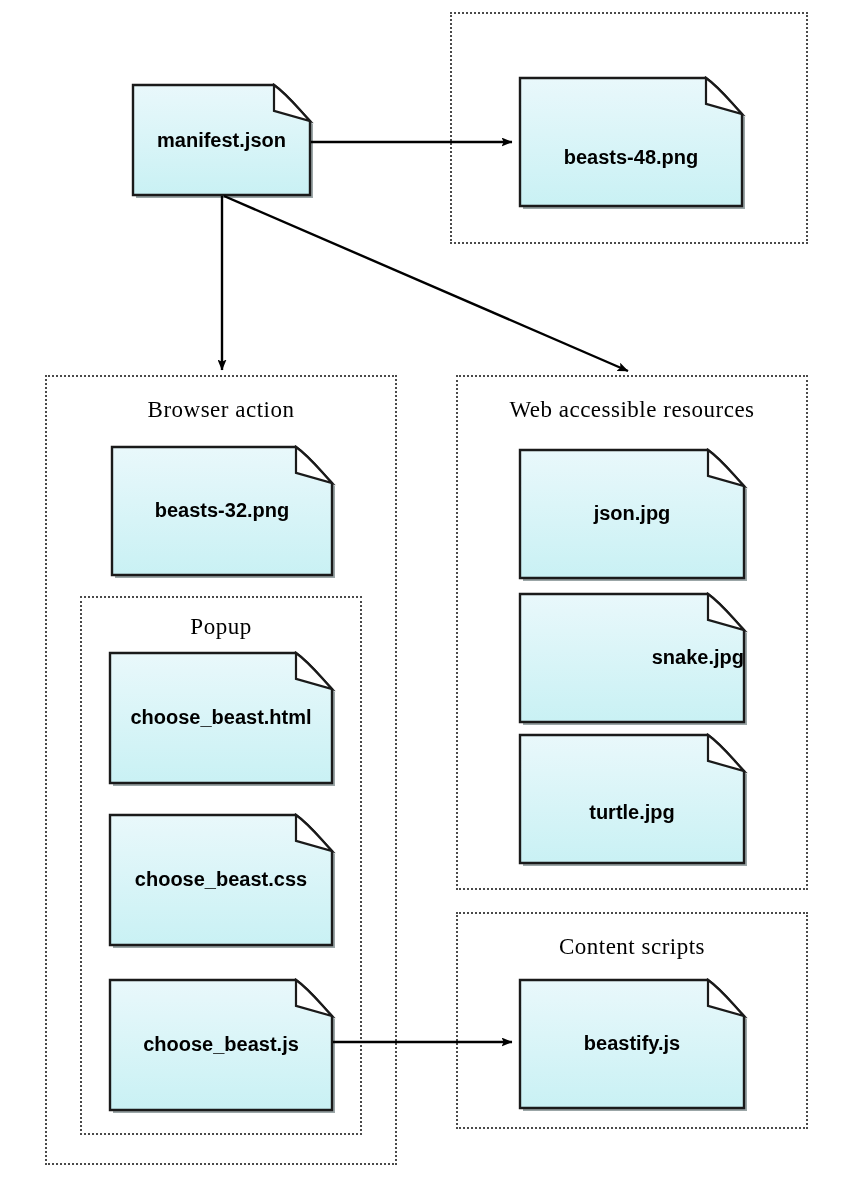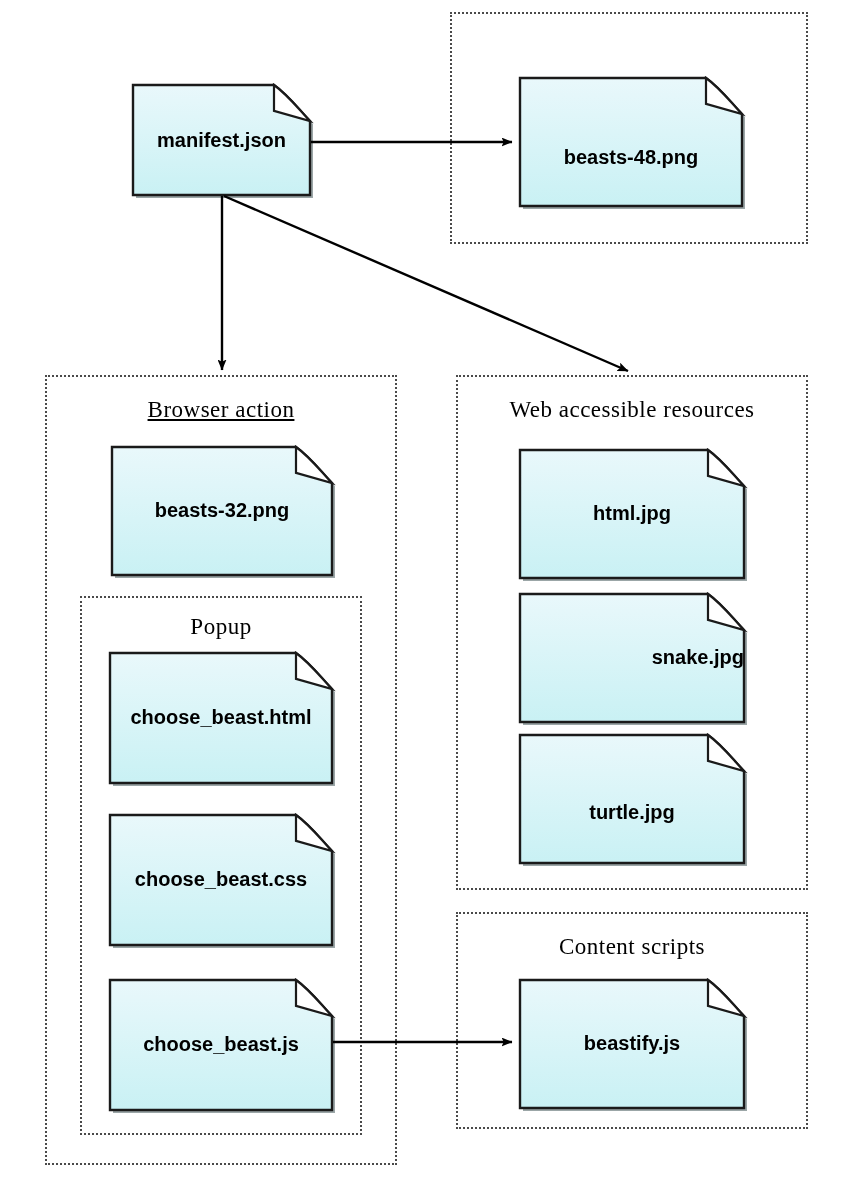--- a/index.html
+++ b/index.html
@@ -70,21 +70,21 @@
 </head>
 <body>
 
 <div id="canvas">
 
   <div id="groups-layer">
       <div class="group" style="left: 450px; top: 12px; width: 358px; height: 232px; border-color: rgb(74, 74, 74);">
         <div class="group-title" style="top: 22px; margin-top: 40px;">Icons</div>
       </div>
       <div class="group" style="left: 45px; top: 375px; width: 352px; height: 790px; border-color: rgb(74, 74, 74);">
-        <div class="group-title" style="top: 20px; text-decoration: underline;">Browser action</div>
+        <div class="group-title" style="top: 20px;">Browser action</div>
       </div>
       <div class="group" style="left: 80px; top: 596px; width: 282px; height: 539px; border-color: rgb(74, 74, 74);">
         <div class="group-title" style="top: 16px;">Popup</div>
       </div>
       <div class="group" style="left: 456px; top: 375px; width: 352px; height: 515px; border-color: rgb(74, 74, 74);">
         <div class="group-title" style="top: 20px;">Web accessible resources</div>
       </div>
       <div class="group" style="left: 456px; top: 912px; width: 352px; height: 217px; border-color: rgb(74, 74, 74);">
         <div class="group-title" style="top: 20px;">Content scripts</div>
       </div>
@@ -180,21 +180,21 @@
           <defs>
             <linearGradient id="g_frog" x1="0" y1="0" x2="0" y2="1">
               <stop offset="0%" stop-color="#e9f8fb"></stop>
               <stop offset="100%" stop-color="#c9f1f4"></stop>
             </linearGradient>
           </defs>
           <path d="M3,3 L191,3 C206,13.799999999999999 217,28.919999999999998 227,39 L227,131 L3,131 Z" fill="#8a9698" opacity="0.85"></path>
           <path d="M0,0 L188,0 C203,10.799999999999999 214,25.919999999999998 224,36 L224,128 L0,128 Z" fill="url(#g_frog)" stroke="#1a1a1a" stroke-width="2.4" stroke-linejoin="miter"></path>
           <path d="M188,0 L188,25.919999999999998 L224,36 C214,25.919999999999998 203,10.799999999999999 188,0 Z" fill="#ffffff" stroke="#1a1a1a" stroke-width="2.2" stroke-linejoin="miter"></path>
         </svg>
-        <div class="doc-label" style="top: 52px;">html.jpg</div>
+        <div class="doc-label" style="top: 52px;">json.jpg</div>
       </div>
       <div class="doc" style="left: 520px; top: 594px; width: 224px; height: 128px;">
         <svg width="230" height="134" viewBox="0 0 230 134">
           <defs>
             <linearGradient id="g_snake" x1="0" y1="0" x2="0" y2="1">
               <stop offset="0%" stop-color="#e9f8fb"></stop>
               <stop offset="100%" stop-color="#c9f1f4"></stop>
             </linearGradient>
           </defs>
           <path d="M3,3 L191,3 C206,13.799999999999999 217,28.919999999999998 227,39 L227,131 L3,131 Z" fill="#8a9698" opacity="0.85"></path>

